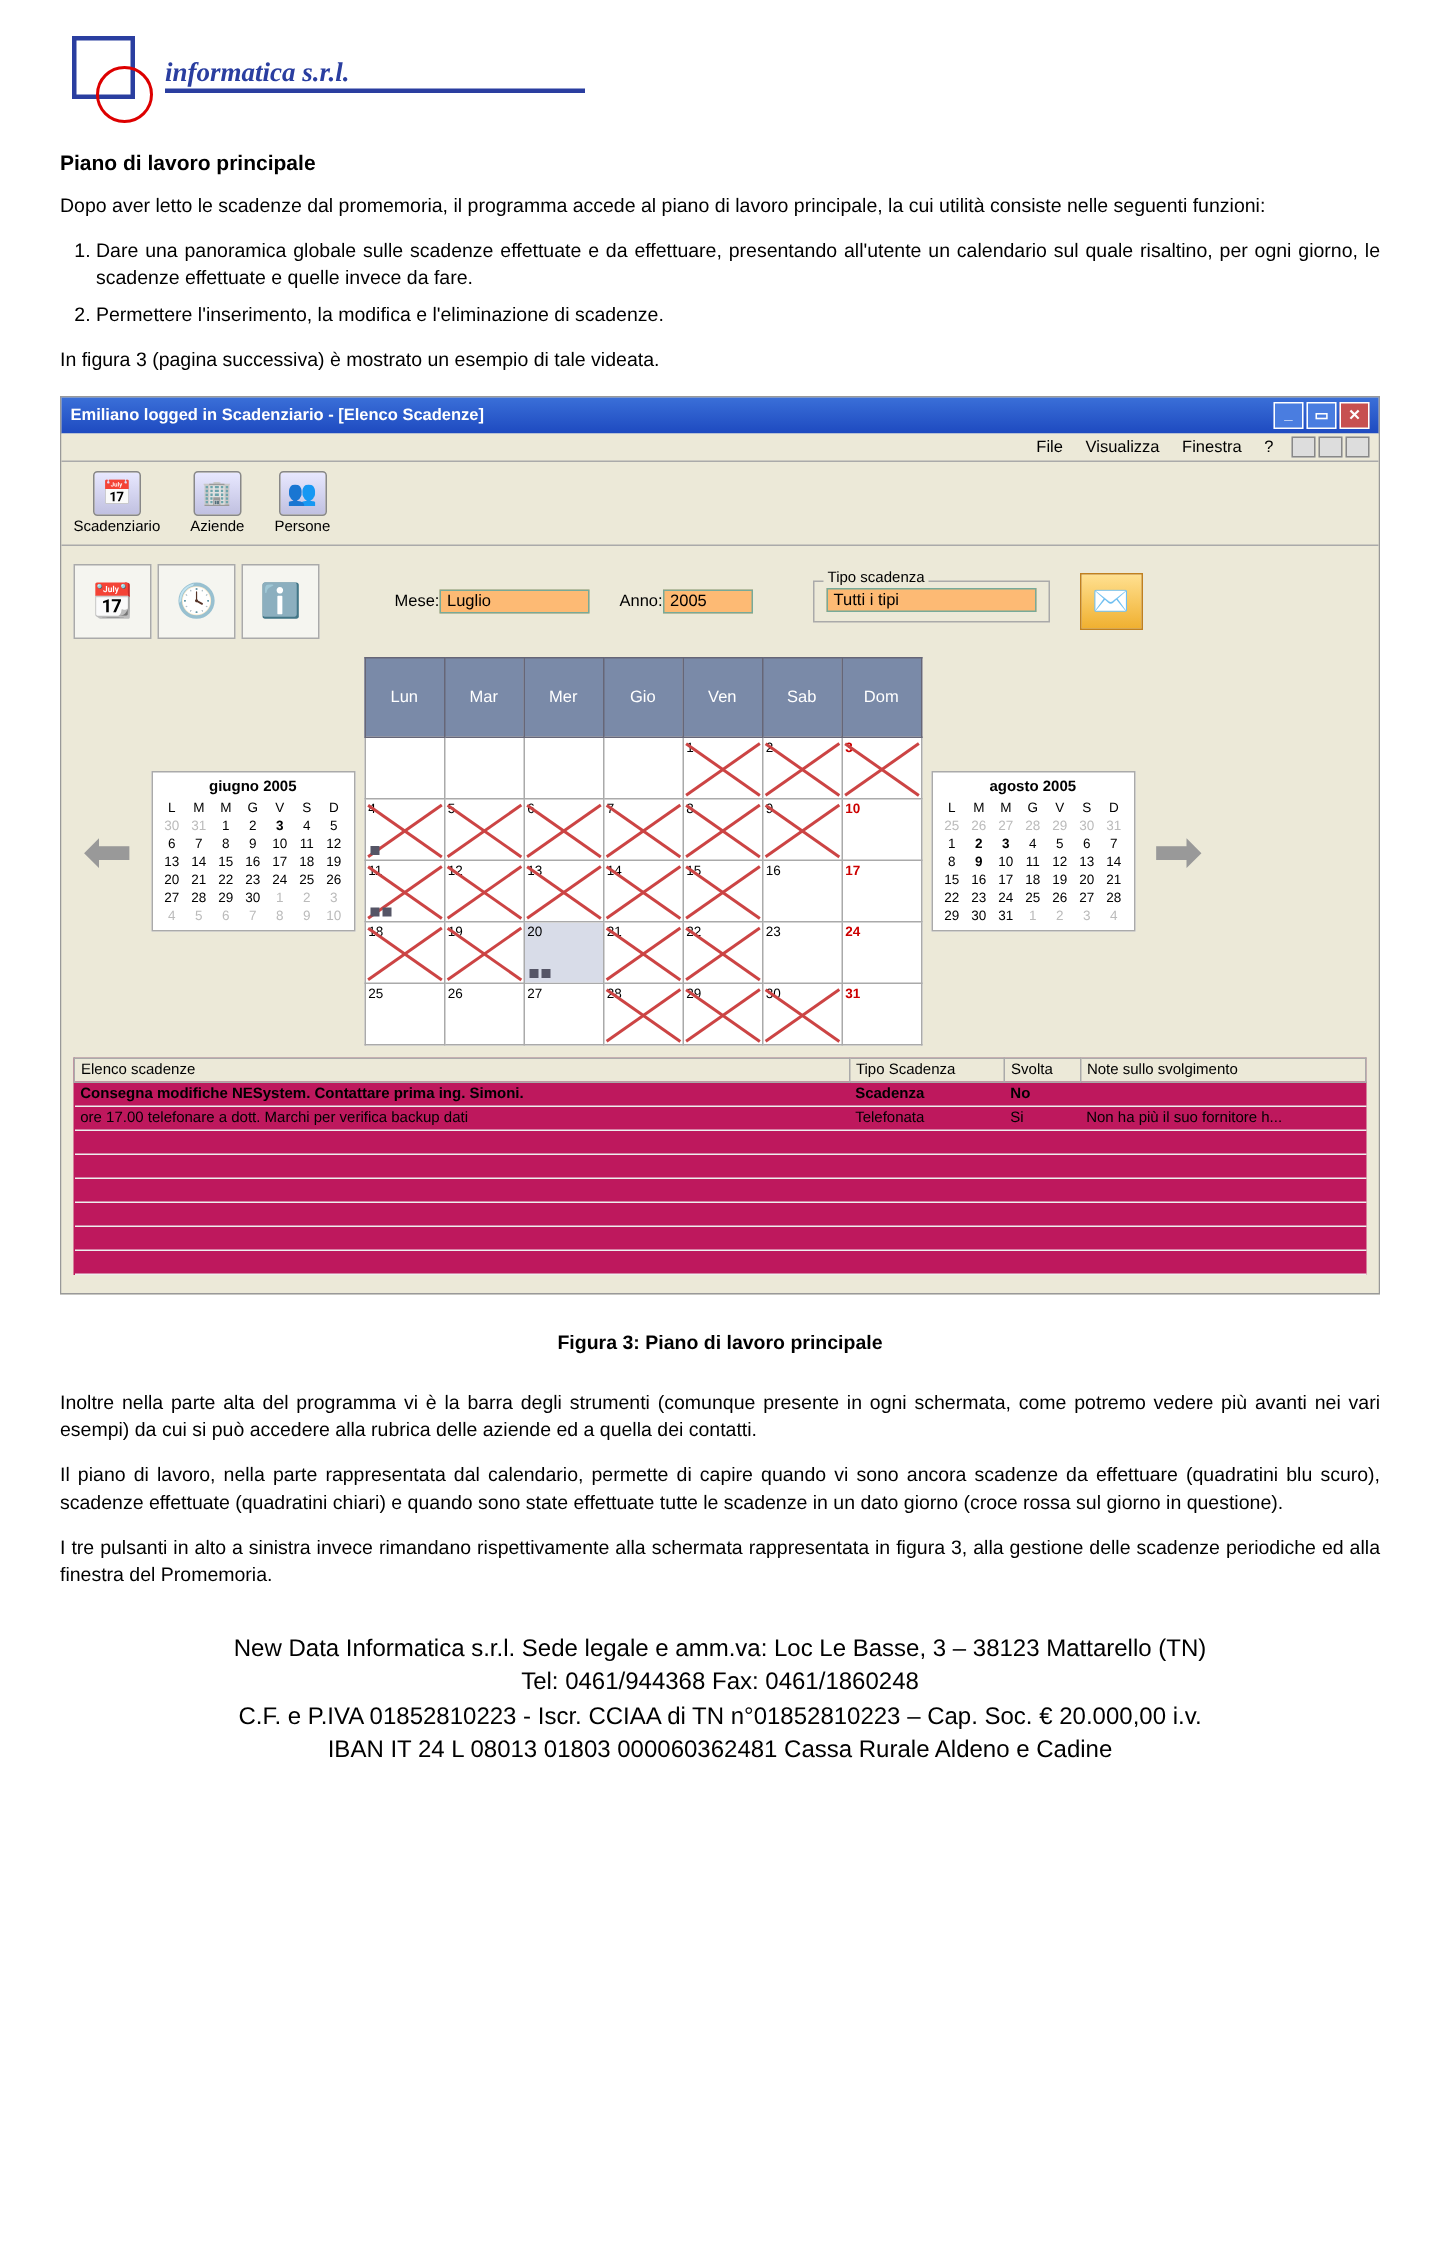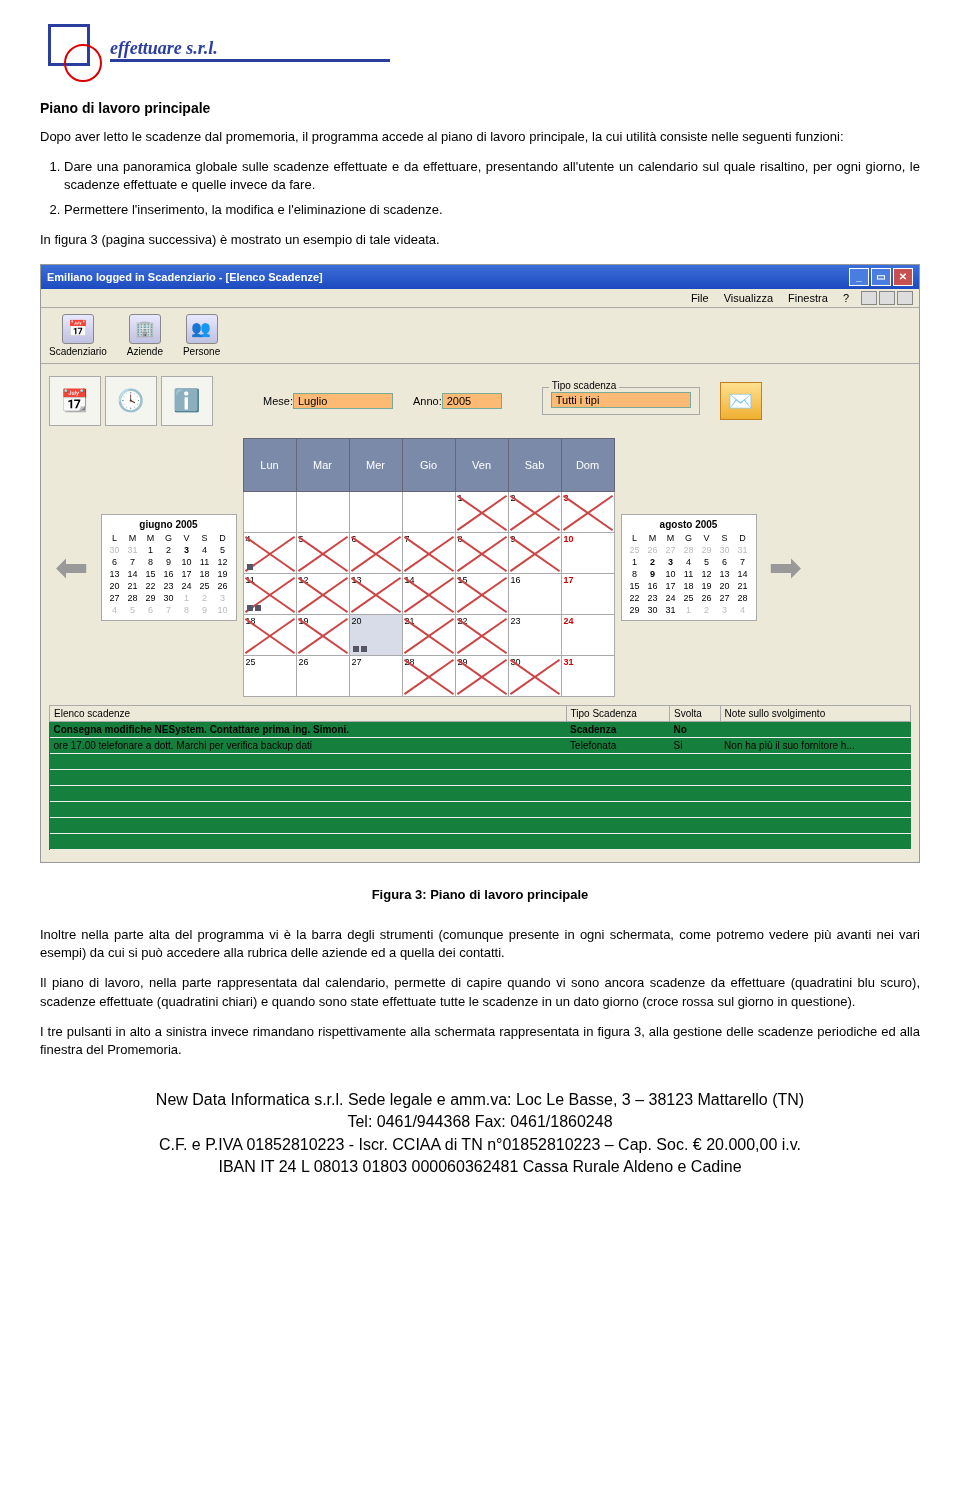--- a/index.html
+++ b/index.html
@@ -50,37 +50,37 @@
 .grid-cal th{background:#7a8aa8;color:#fff;font-weight:normal;padding:20px 0;width:48px;border:1px solid #667;font-size:11px}
 .grid-cal td{border:1px solid #aaa;width:48px;height:38px;vertical-align:top;position:relative;font-size:9px;padding:1px 2px}
 .grid-cal td .dn{position:absolute;top:1px;left:2px;font-size:9px}
 .grid-cal td.red .dn{color:#c00;font-weight:bold}
 .cross{position:absolute;inset:3px;pointer-events:none}
 .cross::before,.cross::after{content:"";position:absolute;background:#c44;height:2px;width:130%;top:50%;left:-15%}
 .cross::before{transform:rotate(35deg)}
 .cross::after{transform:rotate(-35deg)}
 .dot{width:6px;height:6px;background:#556;display:inline-block;position:absolute;bottom:3px;left:3px}
 .dot2{left:11px}
-.list-tbl{width:100%;border-collapse:collapse;background:#15803d;margin-top:8px;font-size:10px}
+.list-tbl{width:100%;border-collapse:collapse;background:#be185d;margin-top:8px;font-size:10px}
 .list-tbl th{background:#ece9d8;border:1px solid #aaa;text-align:left;padding:2px 4px;font-weight:normal}
 .list-tbl td{border-bottom:1px solid #eee;padding:2px 4px}
 .list-tbl tr.bold td{font-weight:bold}
 .caption{text-align:center;font-weight:bold;margin:24px 0}
 .footer{text-align:center;font-size:16px;margin-top:30px;line-height:1.4}
 </style>
 </head>
 <body>
 
 <div class="logo-bar">
  <div class="logo-sq">
       <div class="sq"></div>
       <div class="circ"></div>
     </div>
  <div class="logo-txt">
-  <div class="inf">effettuare s.r.l.</div>
+  <div class="inf">informatica s.r.l.</div>
   <div class="logo-line"></div>
  </div>
 </div>
 
 <h2>Piano di lavoro principale</h2>
 <p>Dopo aver letto le scadenze dal promemoria, il programma accede al piano di lavoro principale, la cui utilità consiste nelle seguenti funzioni:</p>
 <ol>
  <li>Dare una panoramica globale sulle scadenze effettuate e da effettuare, presentando all'utente un calendario sul quale risaltino, per ogni giorno, le scadenze effettuate e quelle invece da fare.</li>
  <li>Permettere l'inserimento, la modifica e l'eliminazione di scadenze.</li>
 </ol>

